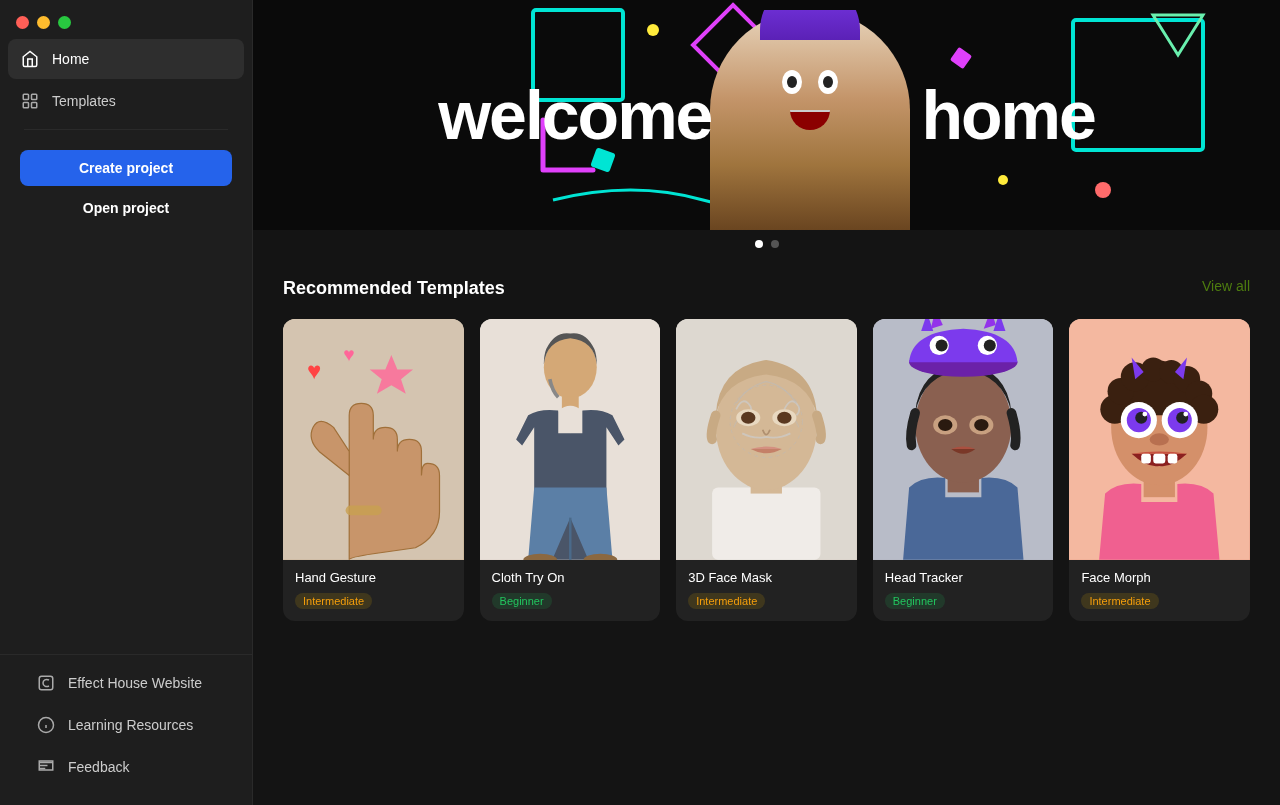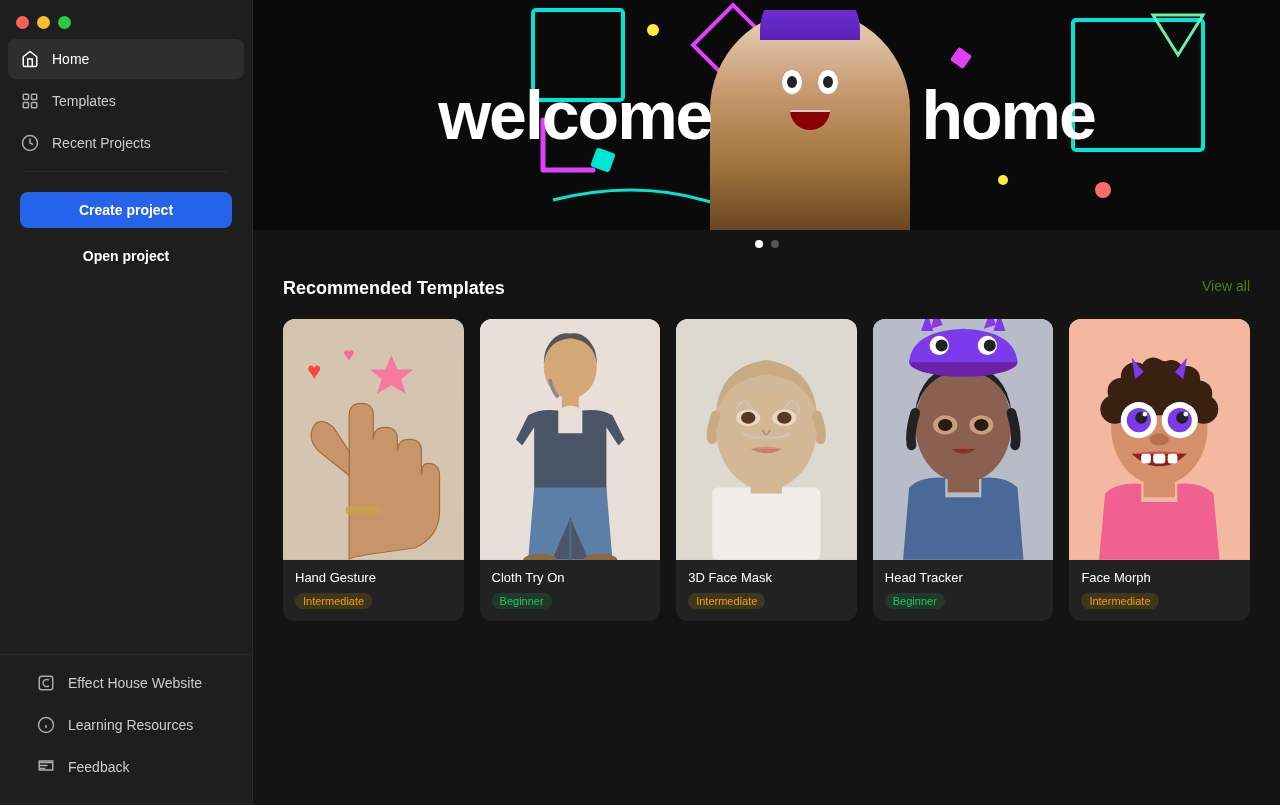--- a/index.html
+++ b/index.html
@@ -122,21 +122,21 @@
     .btn-create {
       width: 100%;
       padding: 10px;
       background: #2563eb;
       color: #fff;
       border: none;
       border-radius: 8px;
       font-size: 14px;
       font-weight: 600;
       cursor: pointer;
-      margin-bottom: 10px;
+      margin-bottom: 4px;
     }
     .btn-open {
       width: 100%;
       padding: 10px;
       background: transparent;
       color: #fff;
       border: none;
       font-size: 14px;
       font-weight: 700;
       cursor: pointer;
@@ -328,29 +328,20 @@
         <svg width="18" height="18" viewBox="0 0 24 24" fill="none" stroke="currentColor" stroke-width="2">
           <rect x="3" y="3" width="7" height="7" rx="1"></rect>
           <rect x="14" y="3" width="7" height="7" rx="1"></rect>
           <rect x="3" y="14" width="7" height="7" rx="1"></rect>
           <rect x="14" y="14" width="7" height="7" rx="1"></rect>
         </svg>
       </div>
       <span>Templates</span>
     </div>
 
-    <div class="nav-item">
-      <div class="nav-icon">
-        <svg width="18" height="18" viewBox="0 0 24 24" fill="none" stroke="currentColor" stroke-width="2">
-          <circle cx="12" cy="12" r="10"></circle>
-          <polyline points="12 6 12 12 16 14"></polyline>
-        </svg>
-      </div>
-      <span>Recent Projects</span>
-    </div>
 
     <div class="nav-divider"></div>
 
     <div class="action-buttons">
       <button class="btn-create">Create project</button>
       <button class="btn-open">Open project</button>
     </div>
   </div>
 
   <div class="sidebar-bottom">

